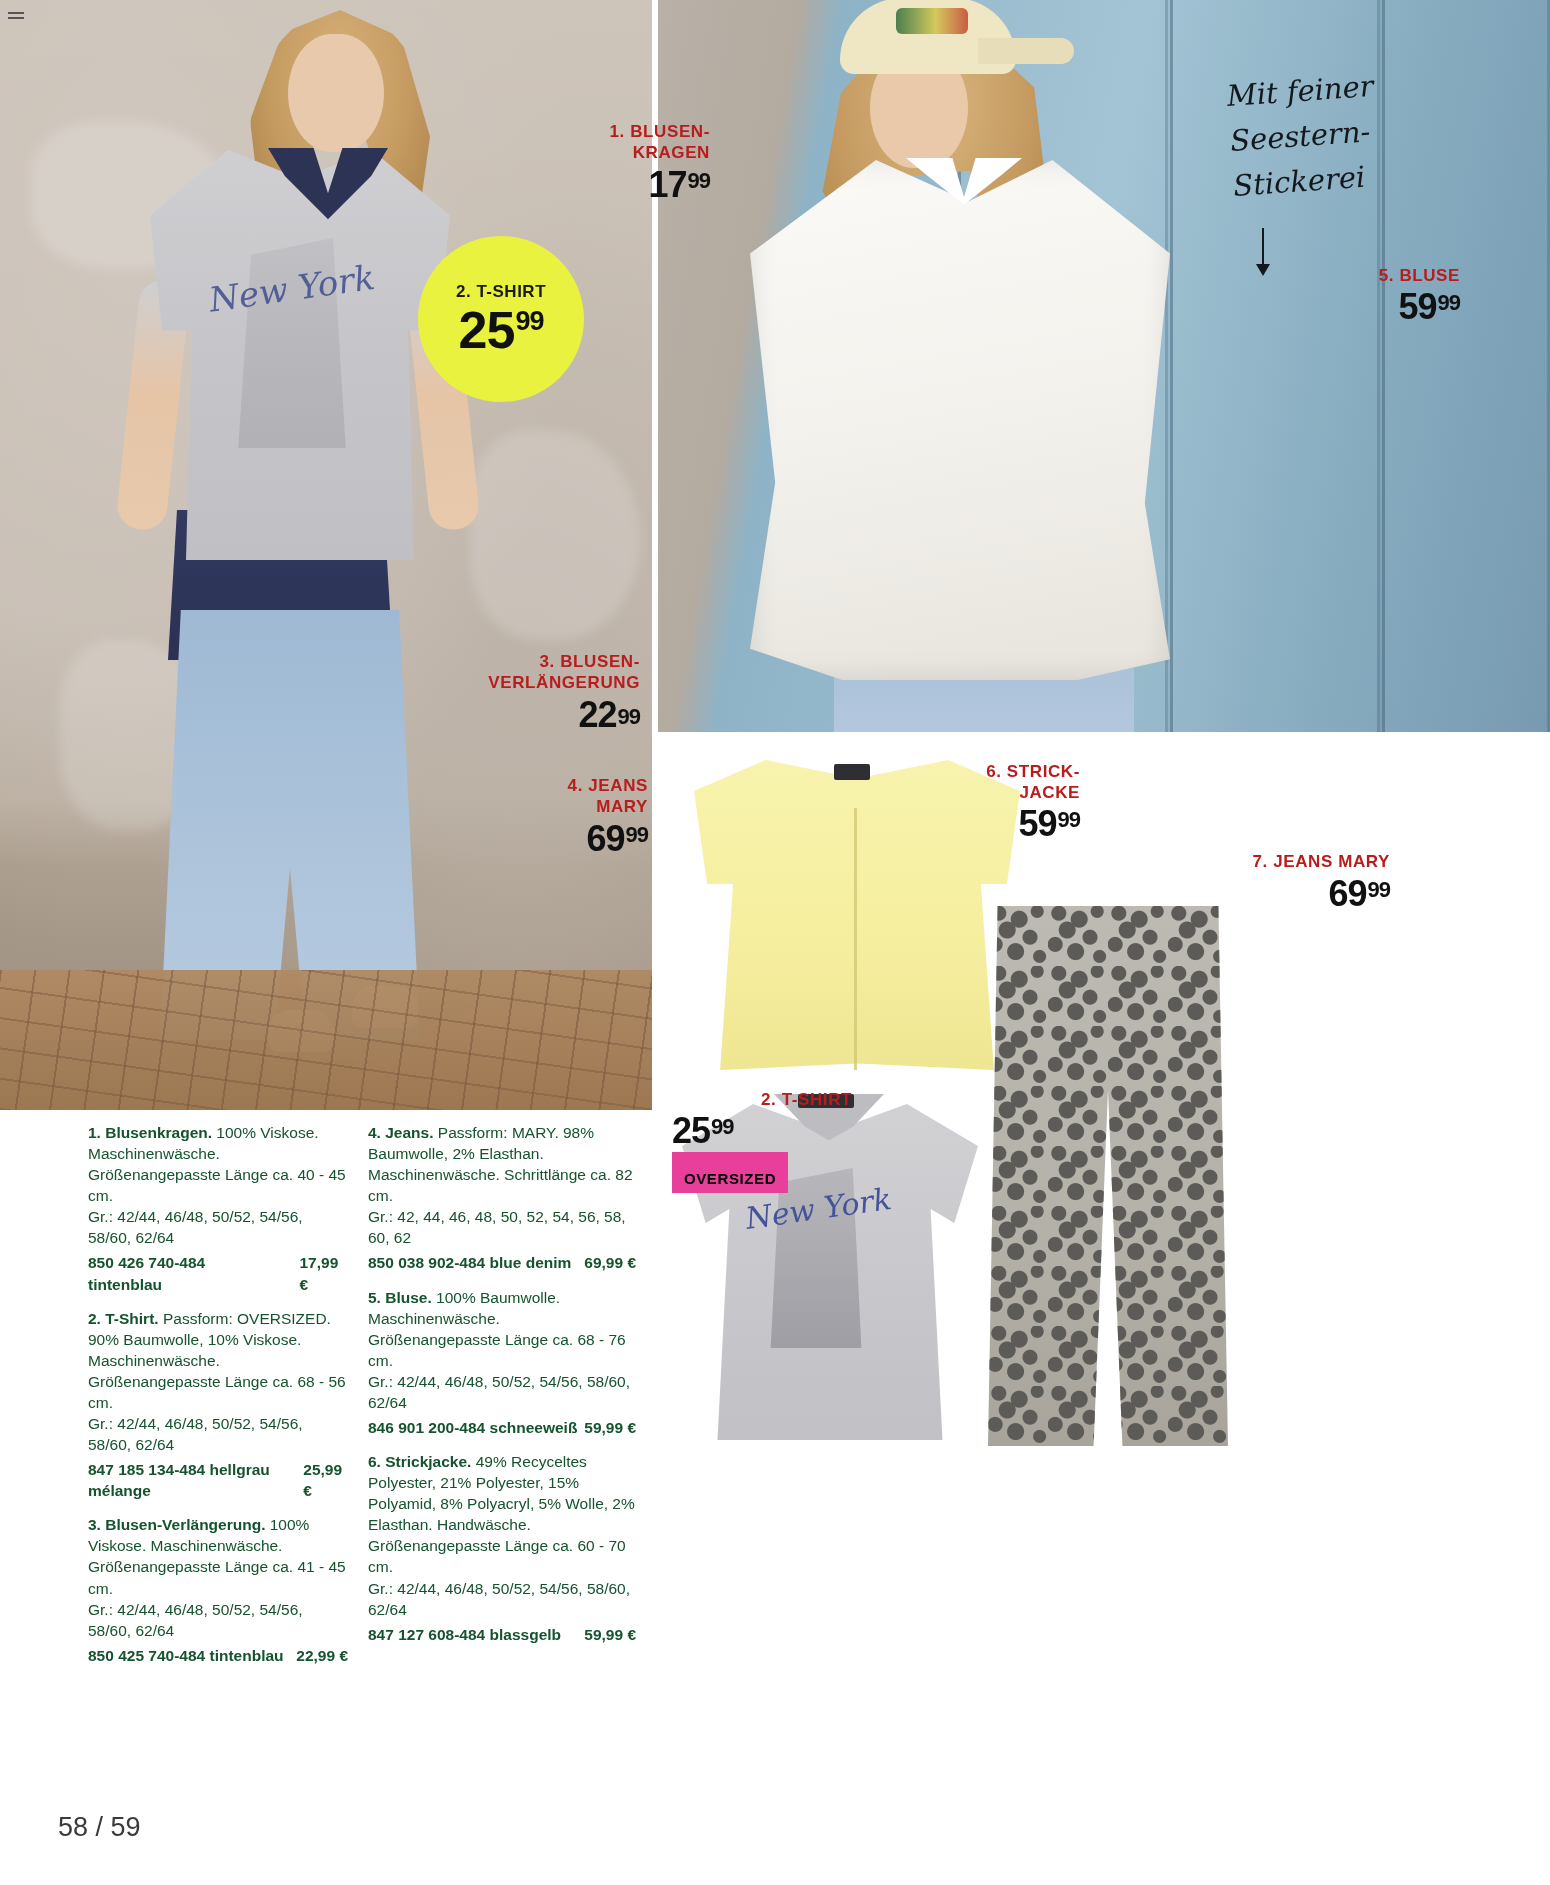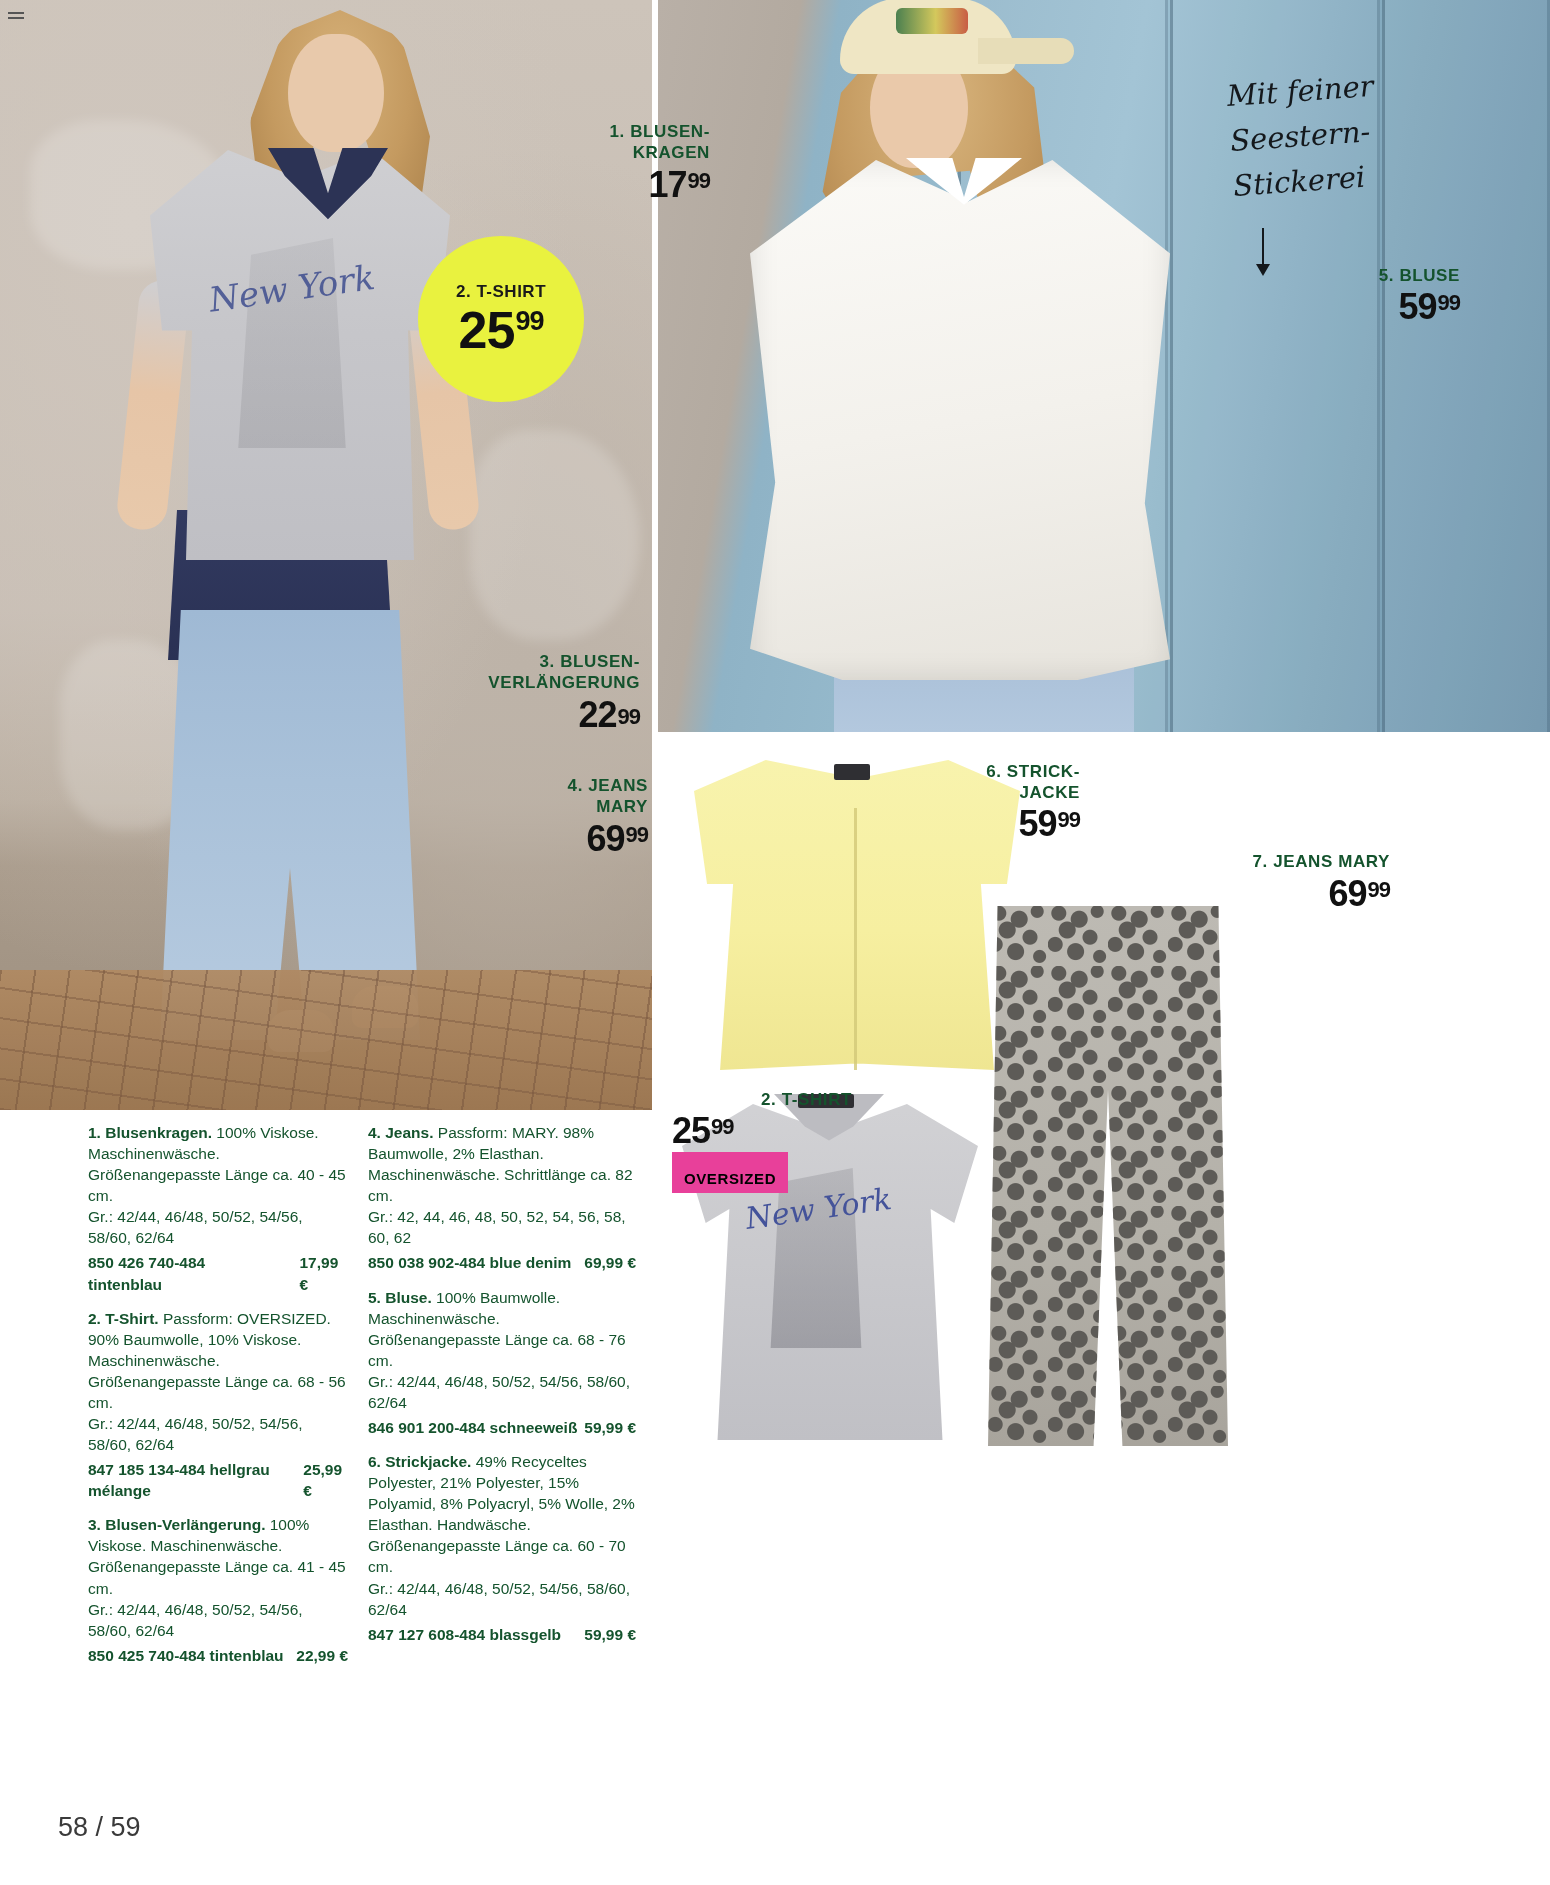--- a/index.html
+++ b/index.html
@@ -157,21 +157,21 @@
     clip-path:polygon(16% 8%, 84% 0%, 92% 100%, 8% 100%);
   }
   .tshirt-script {
     position:absolute; left:88px; top:452px; width:160px; height:50px;
     color:#44539a; font-family:"DejaVu Serif", serif; font-style:italic;
     font-size:30px; transform:rotate(-8deg);
   }
 
   
   .callout { position:absolute; }
-  .callout .ckr { font-size:17px; font-weight:700; letter-spacing:.6px; line-height:1.22; color:#14532d; text-transform:uppercase;text-align:right; }
+  .callout .ckr { font-size:17px; font-weight:700; letter-spacing:.6px; line-height:1.22; color:#b91c1c; text-transform:uppercase;text-align:right; }
   .price { font-weight:800; color:#111; letter-spacing:-1px; display:flex; align-items:flex-start; line-height:1; }
   .price .whole { font-size:36px; }
   .price .cents { font-size:22px; margin-top:3px; margin-left:1px; }
 
   .yellow-dot {
     position:absolute; left:418px; top:236px; width:166px; height:166px;
     background:#e9f23f; border-radius:50%;
     display:flex; flex-direction:column; align-items:center; justify-content:center;
   }
   .yellow-dot .ckr { font-size:17px; font-weight:700; letter-spacing:.5px; }

